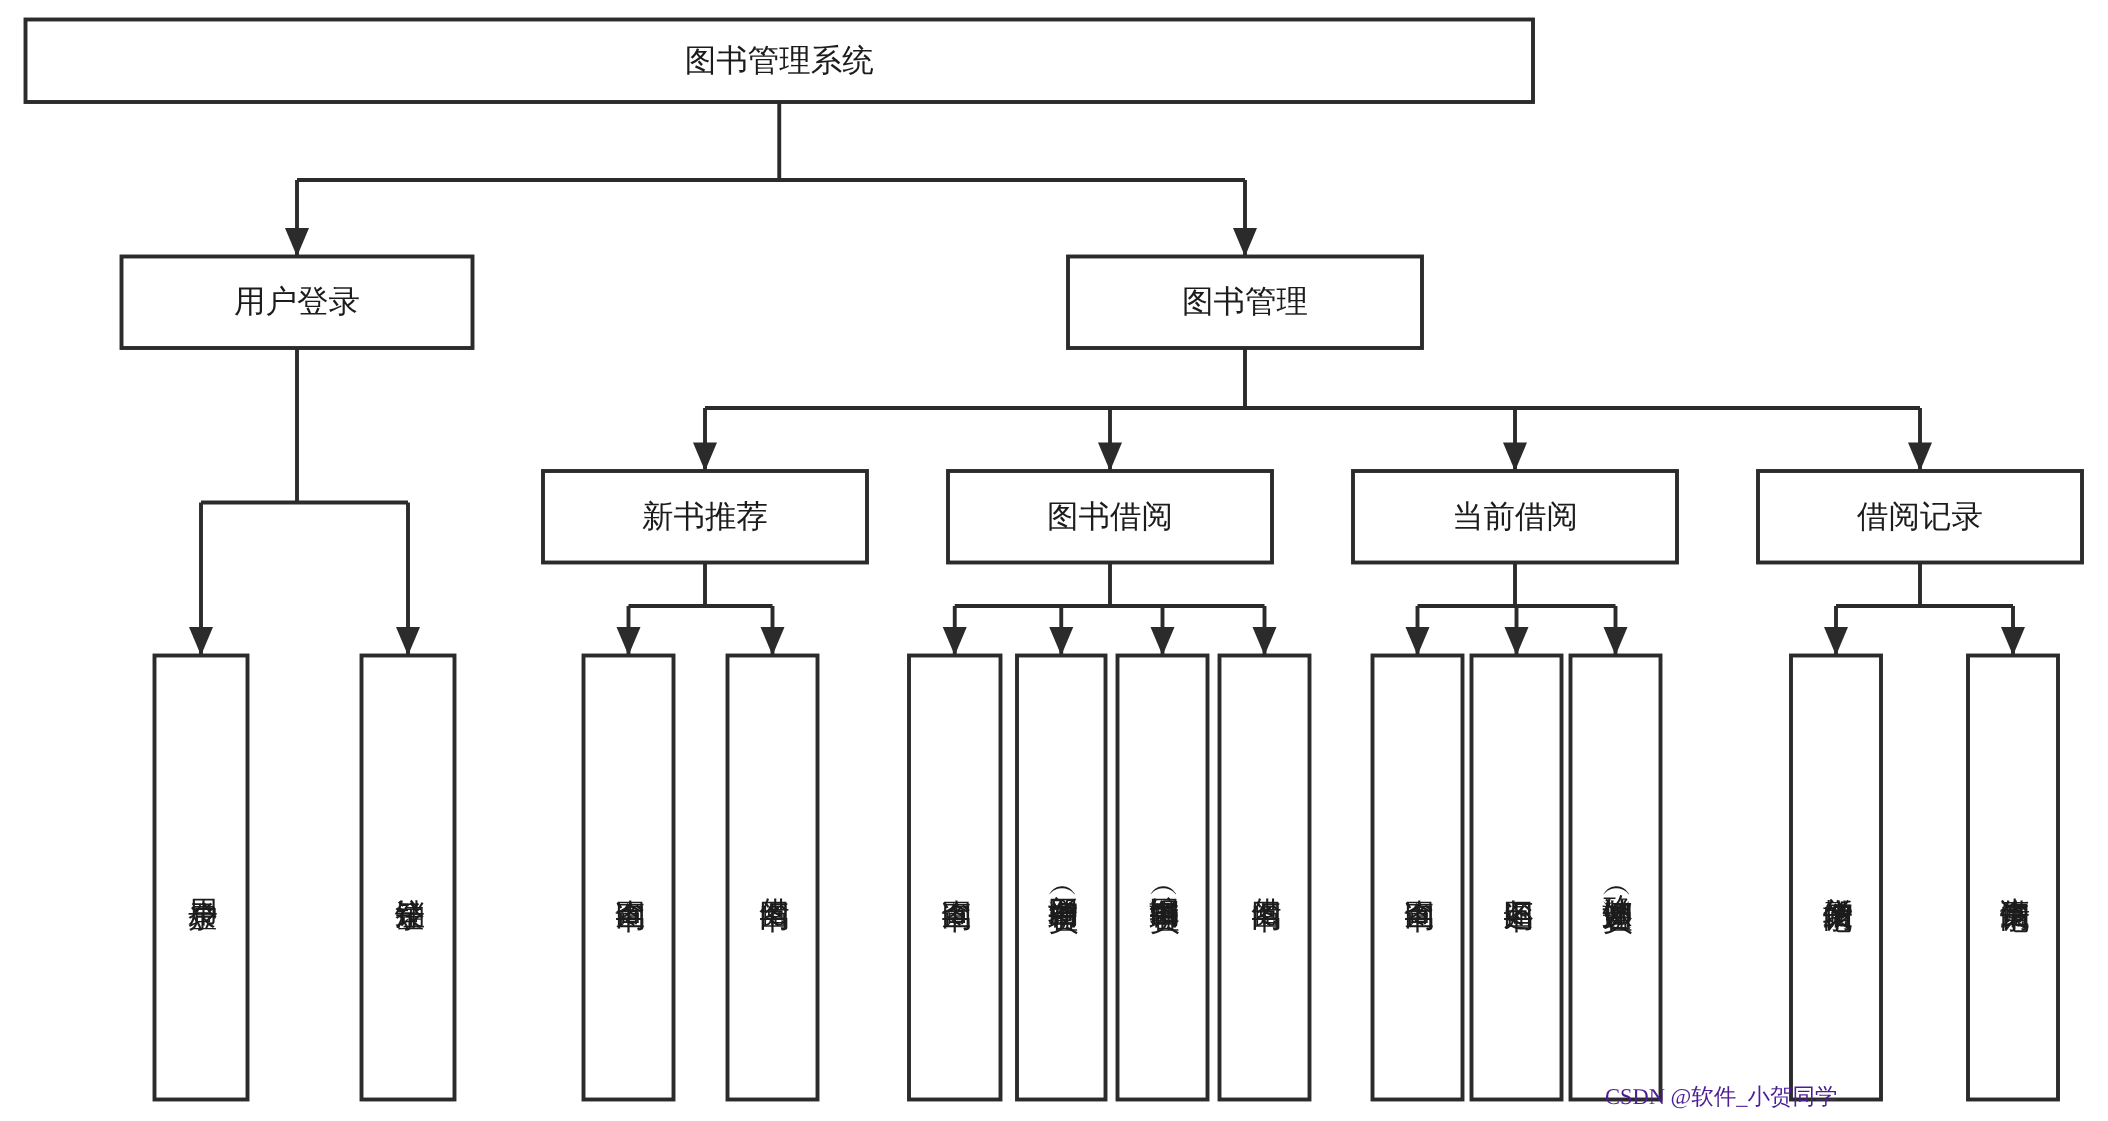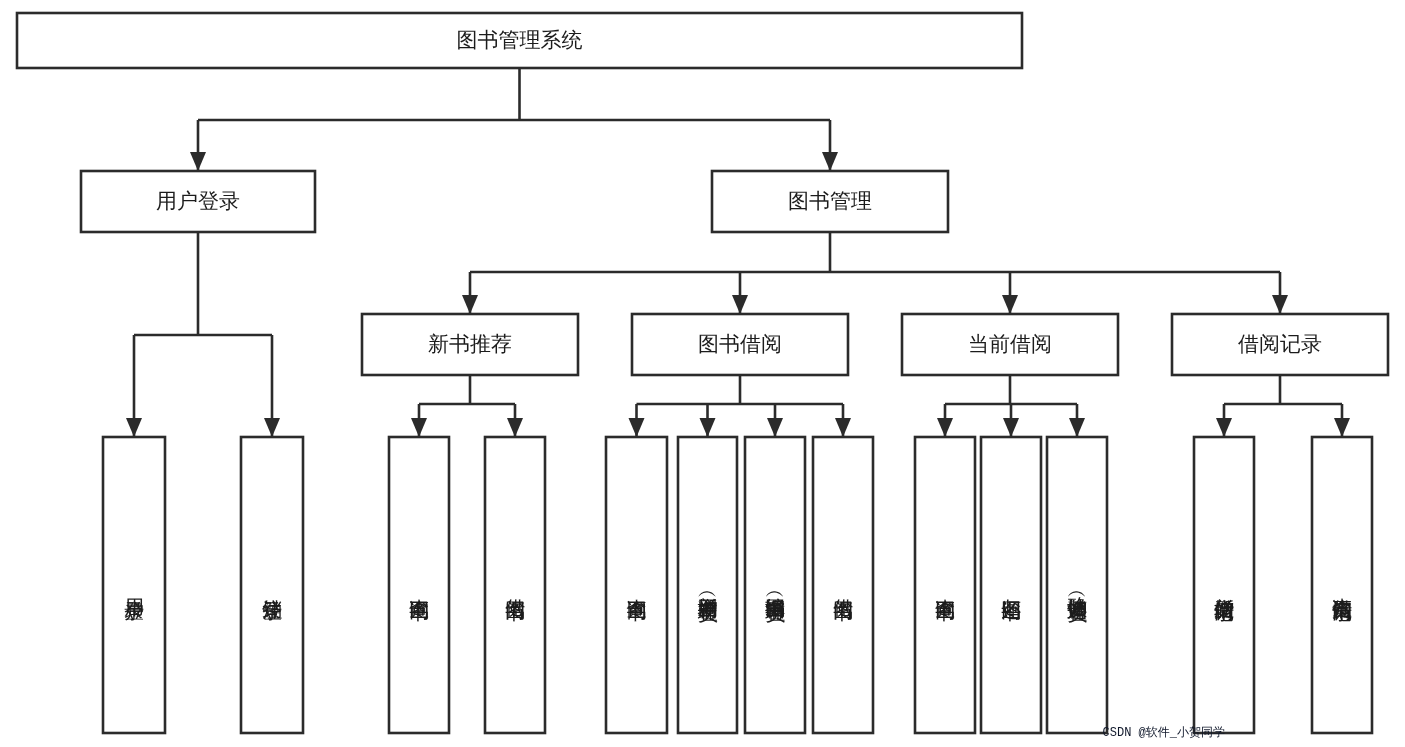--- a/index.html
+++ b/index.html
@@ -61,23 +61,23 @@
     writing-mode: vertical-rl;
     text-orientation: upright;
     letter-spacing: 1px;
     pointer-events: none;
     box-sizing: border-box;
   }
   .watermark {
     position: absolute;
     right: 10px;
     bottom: 6px;
-    font-family: Liberation Mono, monospace;
-    font-size: 12px;
-    color: #0f172a;
+    font-family: Liberation Serif, serif;
+    font-size: 15px;
+    color: #4c1d95;
     white-space: pre;
   }
 </style>
 </head>
 <body>
 
 <div id="diagram-root">
 
   <svg id="flow" viewBox="0 0 1405 747">
 

